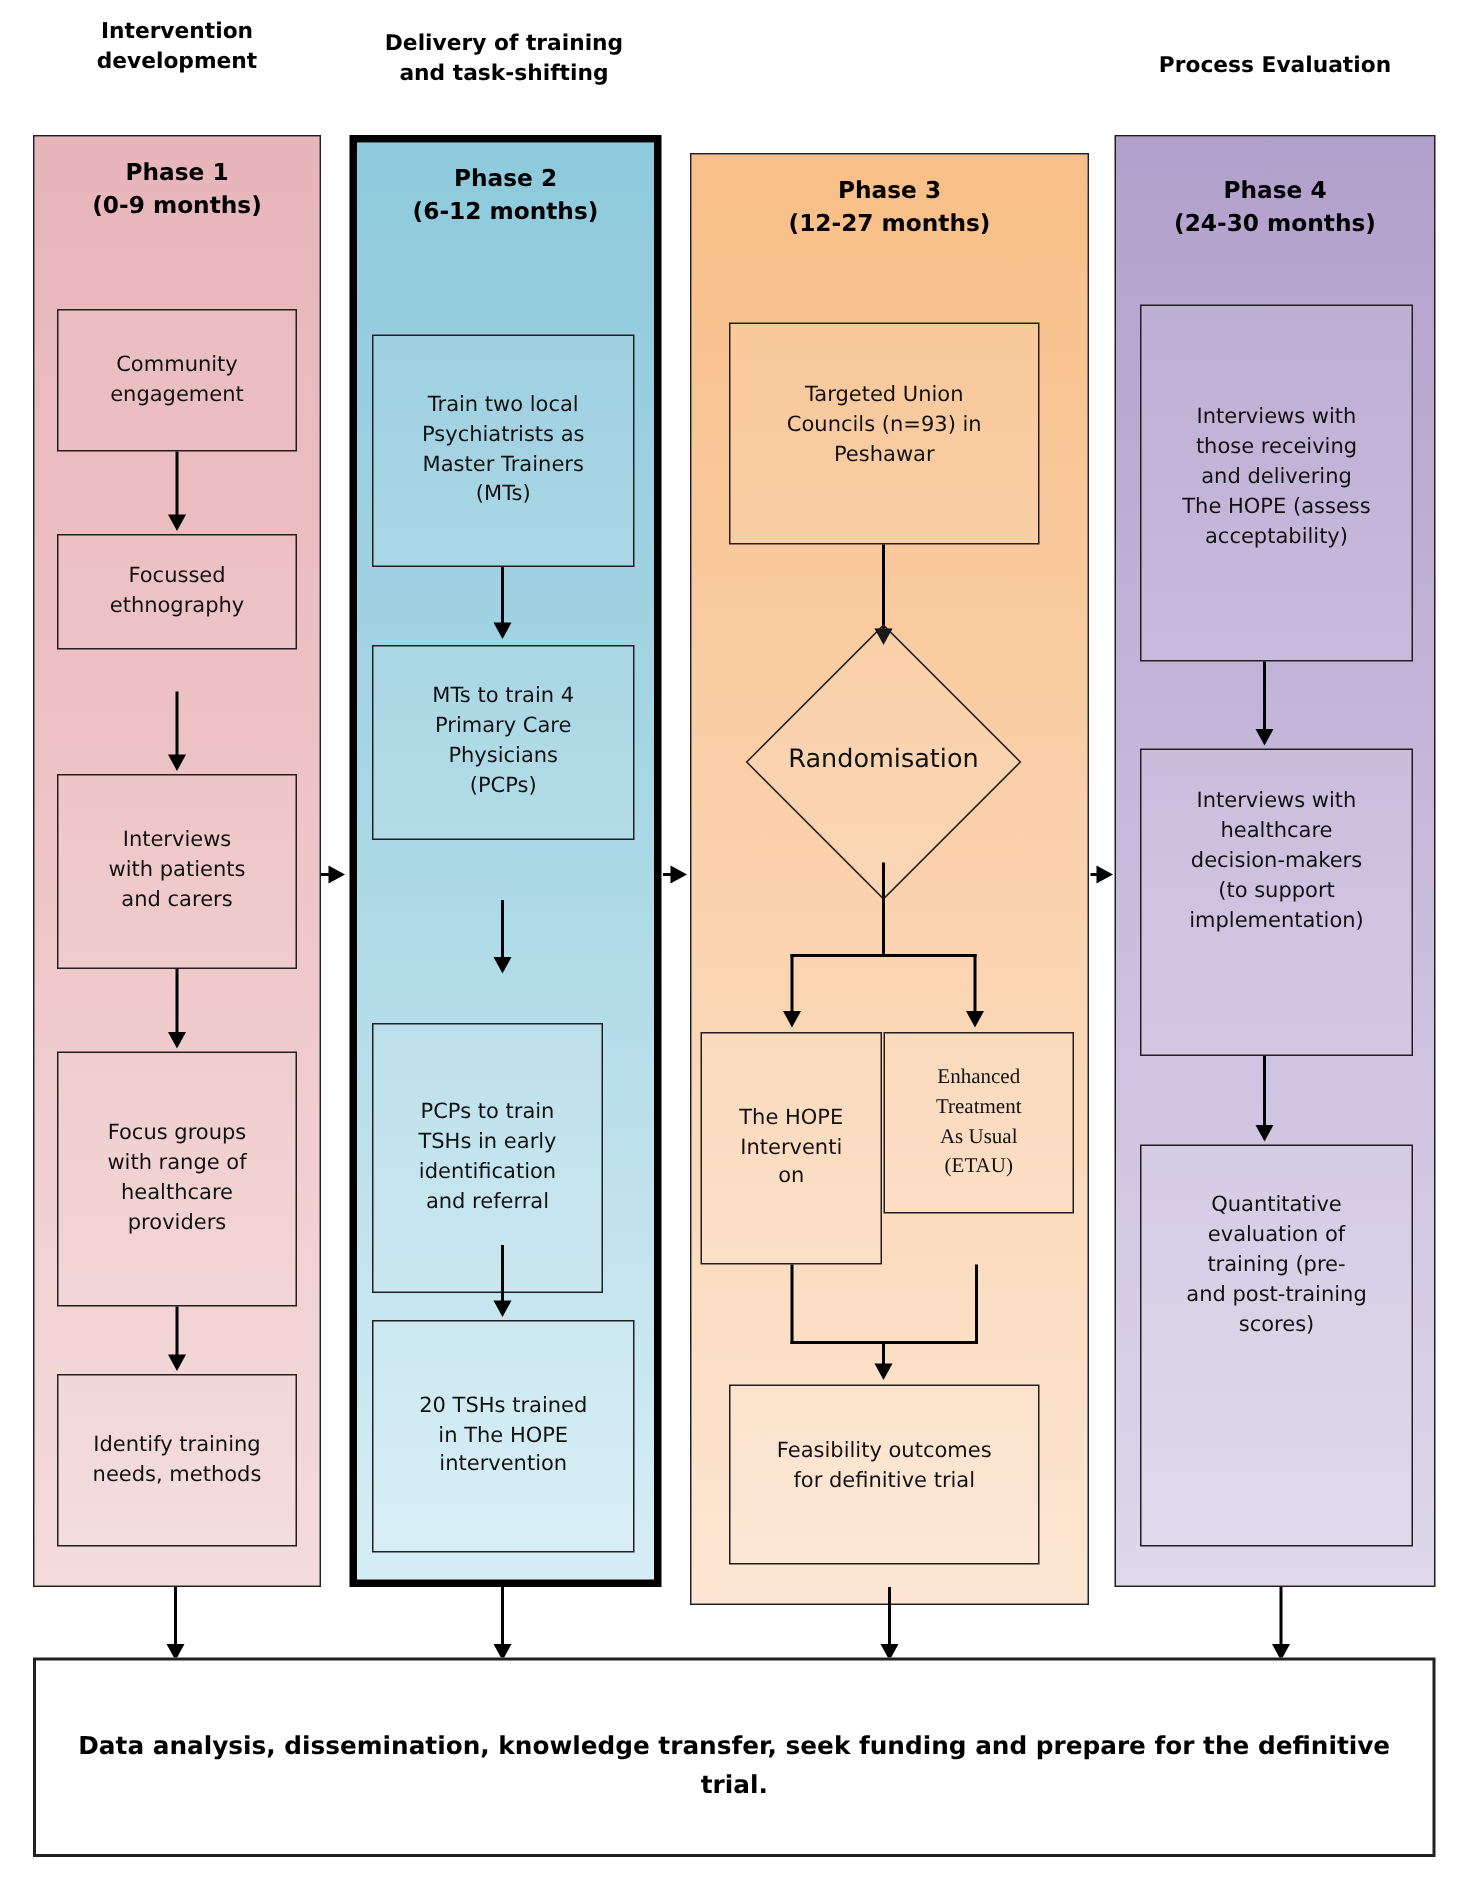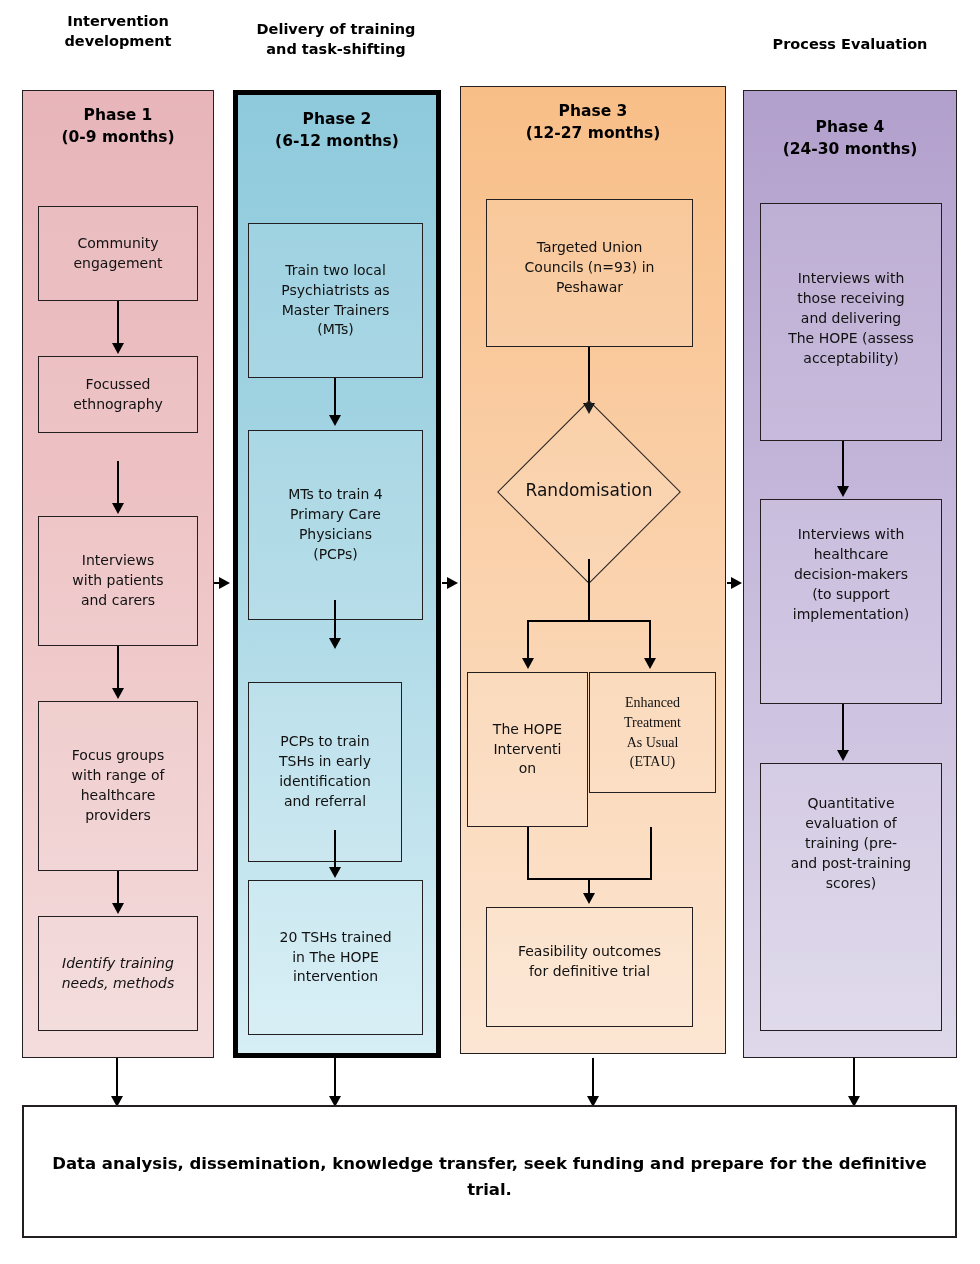--- a/index.html
+++ b/index.html
@@ -99,21 +99,21 @@
       <span>Interviews
 with patients
 and carers</span>
     </div>
     <div class="node" style="left:15px;top:610px;width:160px;height:170px;background:rgba(255,255,255,0.06);">
       <span>Focus groups
 with range of
 healthcare
 providers</span>
     </div>
-    <div class="node" style="left:15px;top:825px;width:160px;height:115px;background:rgba(255,255,255,0.06);font-style:italic;">
+    <div class="node" style="left:15px;top:825px;width:160px;height:115px;background:rgba(255,255,255,0.06);">
       <span>Identify training
 needs, methods</span>
     </div>
 
     <div class="vline" style="left:94px;top:210px;height:44px;"></div>
     <div class="arrowdown" style="left:88.5px;top:252px;"></div>
 
     <div class="vline" style="left:94px;top:370px;height:44px;"></div>
     <div class="arrowdown" style="left:88.5px;top:412px;"></div>
 
@@ -130,21 +130,21 @@
       <span style="white-space:pre-line">Phase 2
 (6-12 months)</span>
     </div>
 
     <div class="node" style="left:10px;top:128px;width:175px;height:155px;background:rgba(255,255,255,0.10);">
       <span>Train two local
 Psychiatrists as
 Master Trainers
 (MTs)</span>
     </div>
-    <div class="node" style="left:10px;top:335px;width:175px;height:190px;background:rgba(255,255,255,0.10);">
+    <div class="node" style="left:10px;top:335px;width:175px;height:130px;background:rgba(255,255,255,0.10);">
       <span>MTs to train 4
 Primary Care
 Physicians
 (PCPs)</span>
     </div>
     <div class="node" style="left:10px;top:587px;width:154px;height:180px;background:rgba(255,255,255,0.10);">
       <span>PCPs to train
 TSHs in early
 identification
 and referral</span>
@@ -158,21 +158,21 @@
     <div class="vline" style="left:96px;top:283px;height:39px;"></div>
     <div class="arrowdown" style="left:90.5px;top:320px;"></div>
 
     <div class="vline" style="left:96px;top:505px;height:39px;"></div>
     <div class="arrowdown" style="left:90.5px;top:543px;"></div>
 
     <div class="vline" style="left:96px;top:735px;height:38px;"></div>
     <div class="arrowdown" style="left:90.5px;top:772px;"></div>
   </div>
 
-  <div class="panel" style="left:460px;top:86px;width:266px;height:968px;
+  <div class="panel" style="left:460px;top:102px;width:266px;height:968px;
               background:linear-gradient(180deg,#f8be87 0%,#fad0a9 45%,#fce6d3 100%);">
     <div class="phase-title" style="top:13px;">
       <span style="white-space:pre-line">Phase 3
 (12-27 months)</span>
     </div>
 
     <div class="node topalign" style="left:25px;top:112px;width:207px;height:148px;background:rgba(255,255,255,0.10);">
       <span style="width:100%;padding-top:28px;">Targeted Union
 Councils  (n=93) in
 Peshawar</span>

